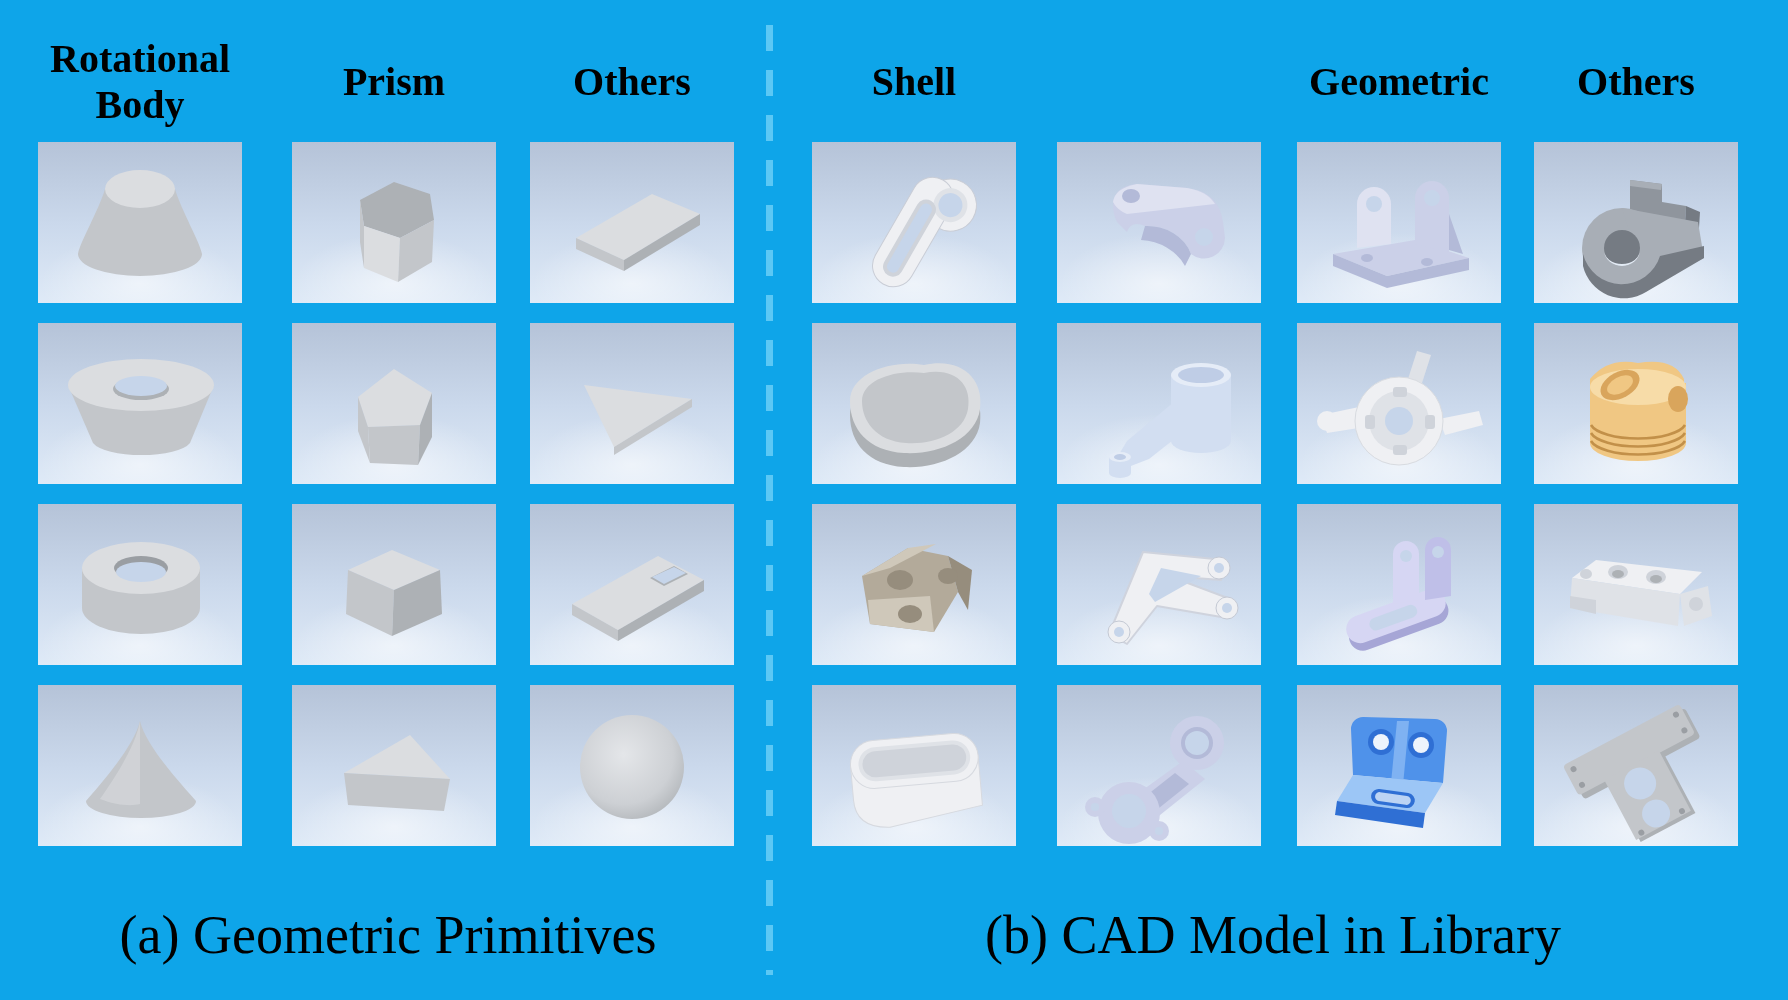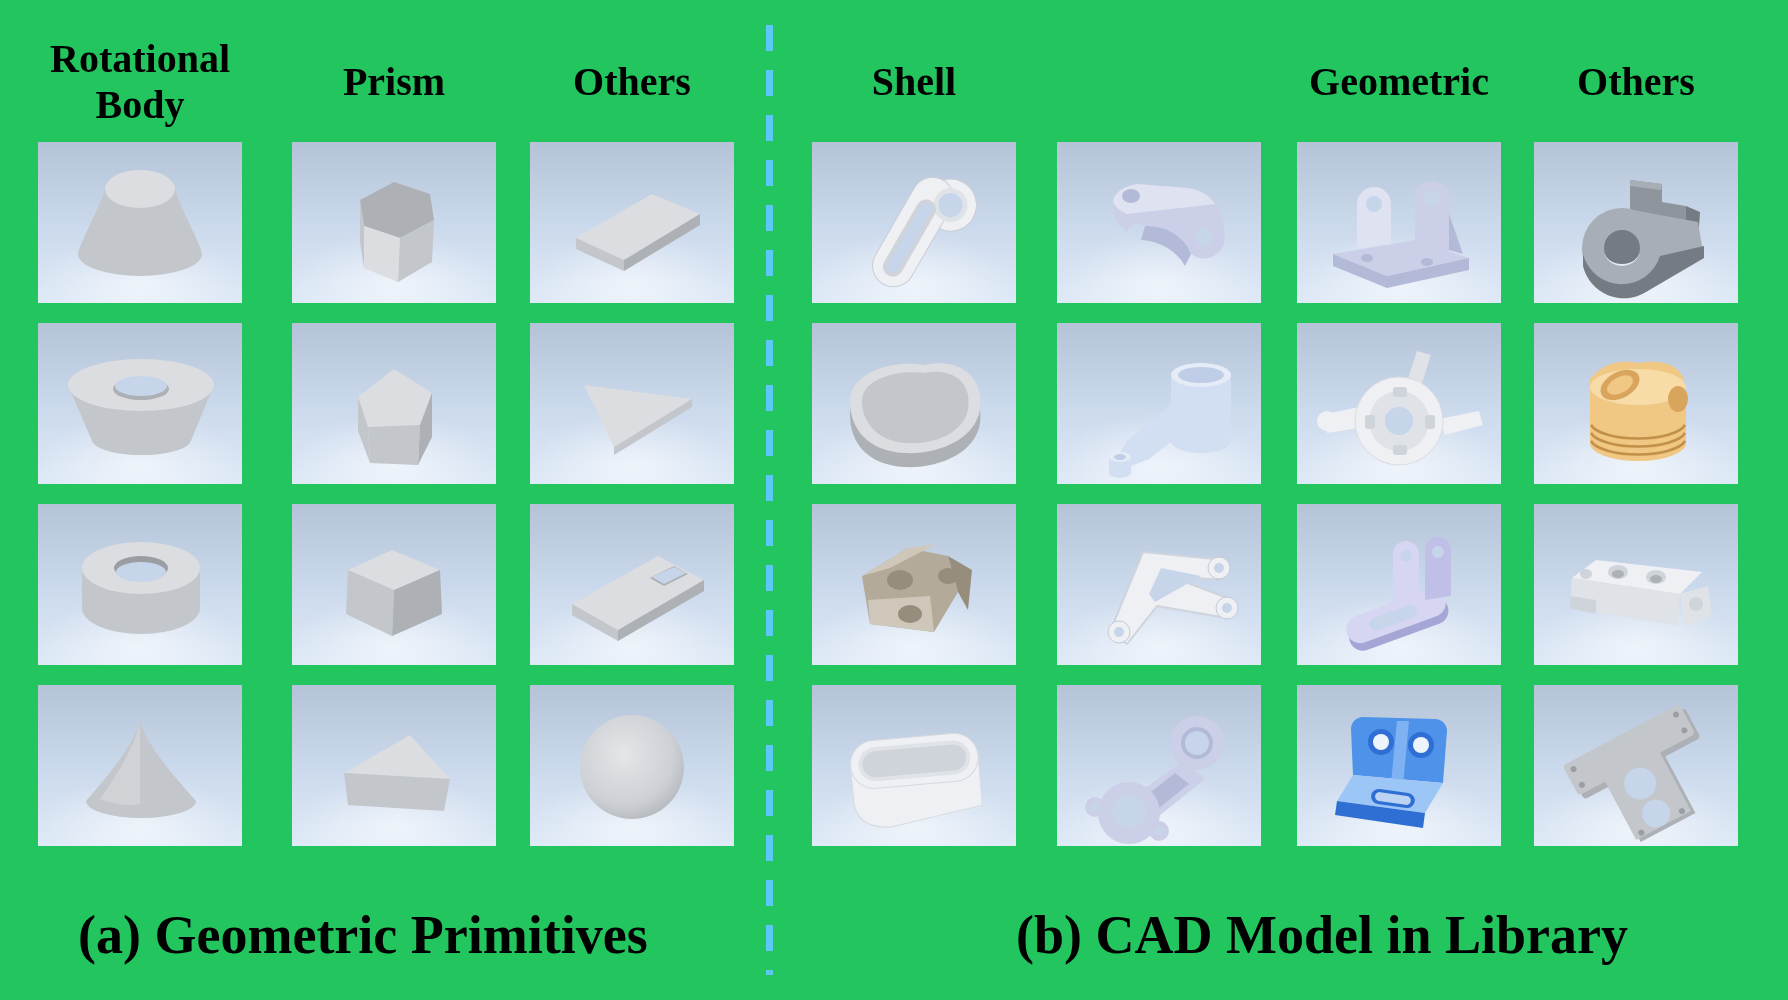--- a/index.html
+++ b/index.html
@@ -1,29 +1,29 @@
 <!DOCTYPE html>
 <html><head>
 <meta charset="utf-8">
 <style>
   html,body{margin:0;padding:0;background:#ffffff;}
-  .fig{position:relative;width:1788px;height:1000px;background:#22c55e;overflow:hidden;
+  .fig{position:relative;width:1788px;height:1000px;background:#0ea5e9;overflow:hidden;
        font-family:"Liberation Serif",serif;}
   
   .c1{left:38px}.c2{left:292px}.c3{left:530px}.c4{left:812px}.c5{left:1057px}.c6{left:1297px}.c7{left:1534px}
   
   .r1{top:142px}.r2{top:323px}.r3{top:504px}.r4{top:685px}
   .hdr{position:absolute;top:26px;height:112px;width:204px;display:flex;align-items:center;
        justify-content:center;text-align:center;font-weight:700;font-size:40px;line-height:1.15;color:#000;}
   .cell{position:absolute;width:204px;height:161px;
         background:radial-gradient(ellipse 70% 45% at 50% 88%, rgba(255,255,255,.55), rgba(255,255,255,0) 70%),
                    linear-gradient(180deg,#b5c3d8 0%,#cbd9ec 52%,#dfeaf7 100%);}
   .cell svg{display:block;width:204px;height:161px;}
-  .cap{position:absolute;top:904px;width:620px;font-weight:700;font-size:54px;color:#000;white-space:nowrap;}
-  .cap-a{left:78px}.cap-b{left:1016px}
+  .cap{position:absolute;top:904px;width:620px;text-align:center;font-weight:400;font-size:54px;color:#000;white-space:nowrap;}
+  .cap-a{left:78px}.cap-b{left:963px}
   .divider{position:absolute;left:766px;top:25px;width:7px;height:950px;
            background:repeating-linear-gradient(180deg,#5bc8f5 0px,#5bc8f5 26px,transparent 26px,transparent 45px);}
   
   .g1{fill:#dbdde0}.g2{fill:#c3c6ca}.g3{fill:#adb1b5}.g4{fill:#9a9ea3}
   .hl{fill:#c6d5ea}
   .wh{fill:#eff0f3}.wh2{fill:#dfe2e7}.wh3{fill:#cfd3da}
   .lv1{fill:#dfe2f1}.lv2{fill:#cbd0e8}.lv3{fill:#b3bad8}
   .pb1{fill:#e5ecf7}.pb2{fill:#d2def1}.pb3{fill:#bfcde6}
   .pu1{fill:#d6d6f3}.pu2{fill:#bfbfe8}.pu3{fill:#a6a6d6}
   .bl1{fill:#7fb2f2}.bl2{fill:#4f92ea}.bl3{fill:#2f6fd4}.bl4{fill:#9cc6f6}

